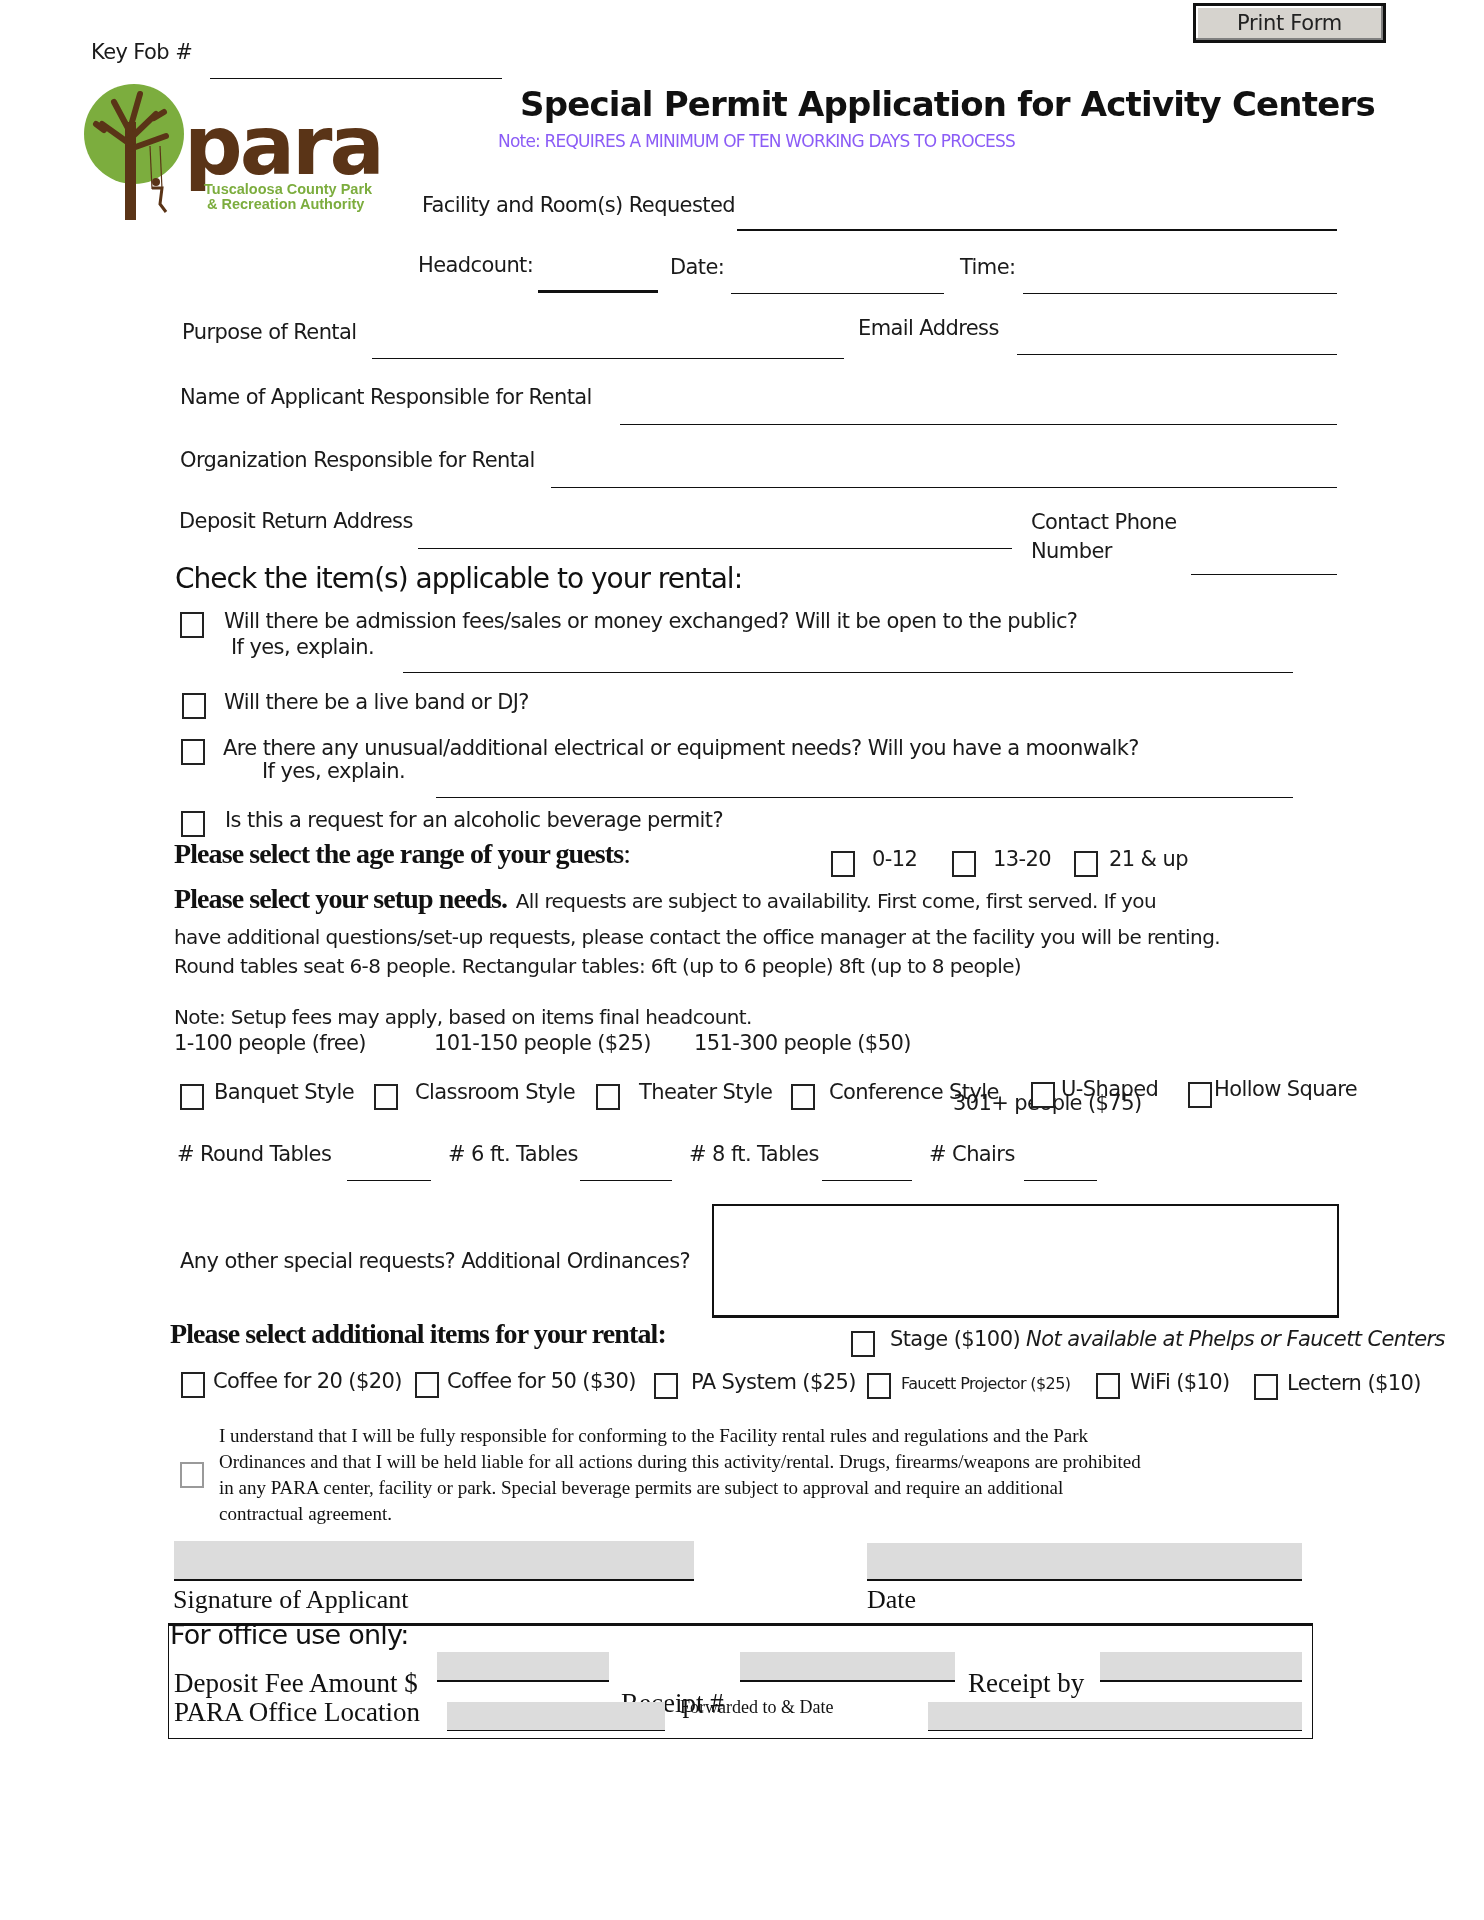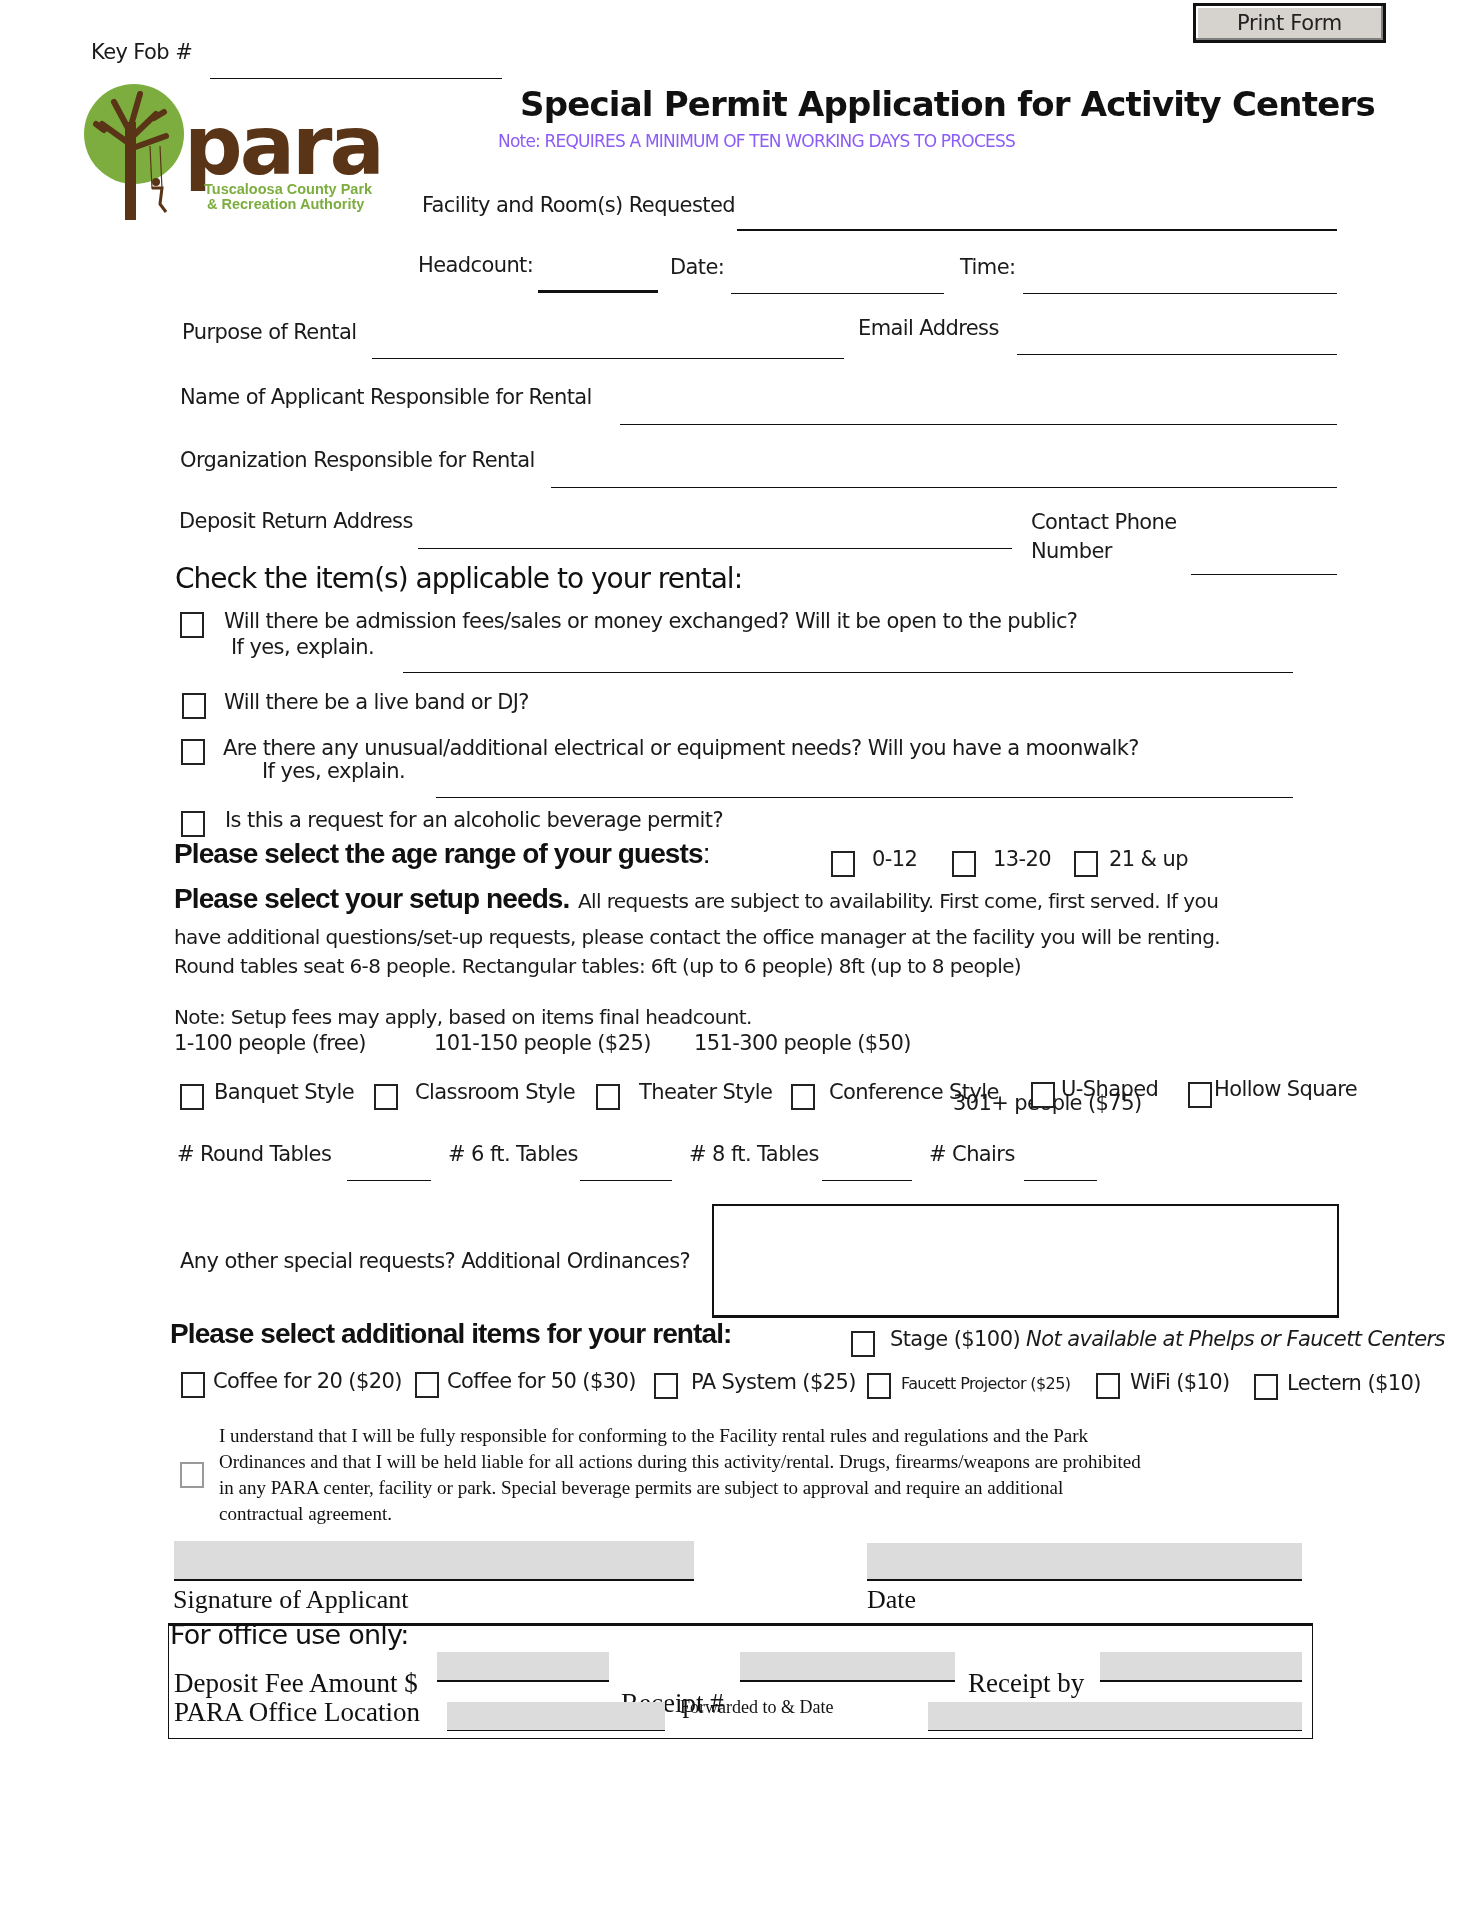--- a/index.html
+++ b/index.html
@@ -4,21 +4,21 @@
 <style>
   * { box-sizing: border-box; margin: 0; padding: 0; }
   html, body { width: 1484px; height: 1920px; background: #ffffff; overflow: hidden; }
   body { position: relative; font-family: "Liberation Sans", sans-serif; color: #111; }
   .abs { position: absolute; white-space: nowrap; }
   .lbl { font-family: "DejaVu Sans", sans-serif; font-size: 21px; letter-spacing: -0.6px; color: #1a1a1a; }
   .line { position: absolute; border-bottom: 2px solid #111; height: 0; }
   .line-thin { border-bottom-width: 1.5px; }
   .cb { position: absolute; width: 24px; height: 26px; border: 2px solid #222; background: #fff; }
   .cb.grey { border-color: #9a9a9a; border-width: 2px; }
-  .h-bold { font-family: Liberation Sans, sans-serif; font-weight: bold; font-size: 28px; letter-spacing: -0.9px; color: #111; }
+  .h-bold { font-family: Liberation Serif, serif; font-weight: bold; font-size: 28px; letter-spacing: -0.9px; color: #111; }
   .serif { font-family: "Liberation Serif", serif; color: #111; }
   .field-grey { position: absolute; background: #dcdcdc; border-bottom: 2px solid #111; }
   .print-btn {
     position: absolute; left: 1193px; top: 3px; width: 193px; height: 40px;
     background: #d6d3ce; border: 3px solid #111;
     box-shadow: inset -2px -2px 0 #808080, inset 2px 2px 0 #ffffff;
     font-family: "DejaVu Sans", sans-serif; font-size: 21px; color: #222;
     display: flex; align-items: center; justify-content: center; cursor: pointer;
     letter-spacing: -0.3px;
   }

